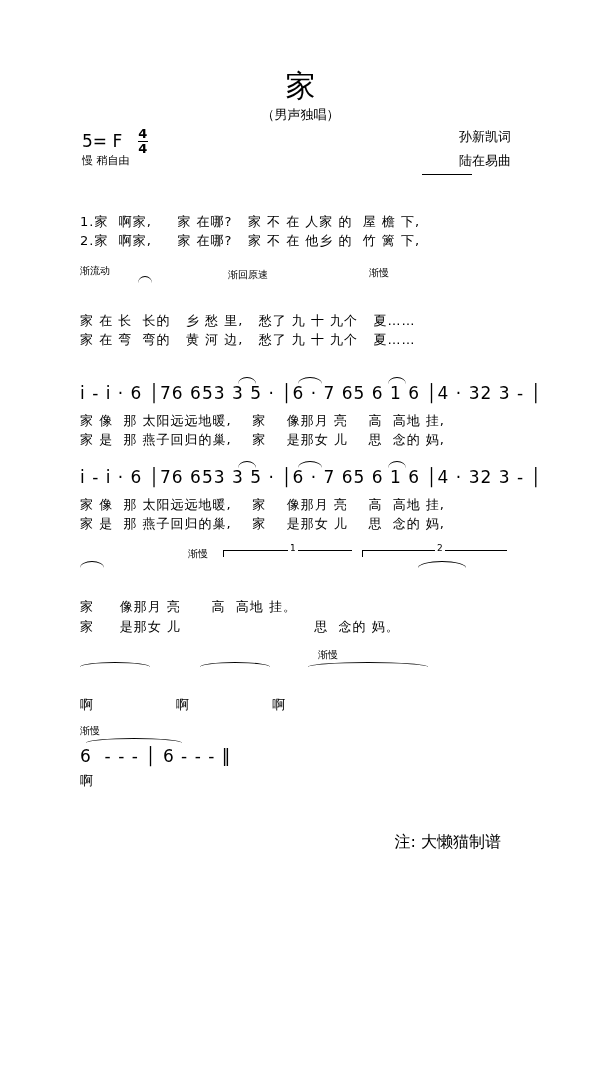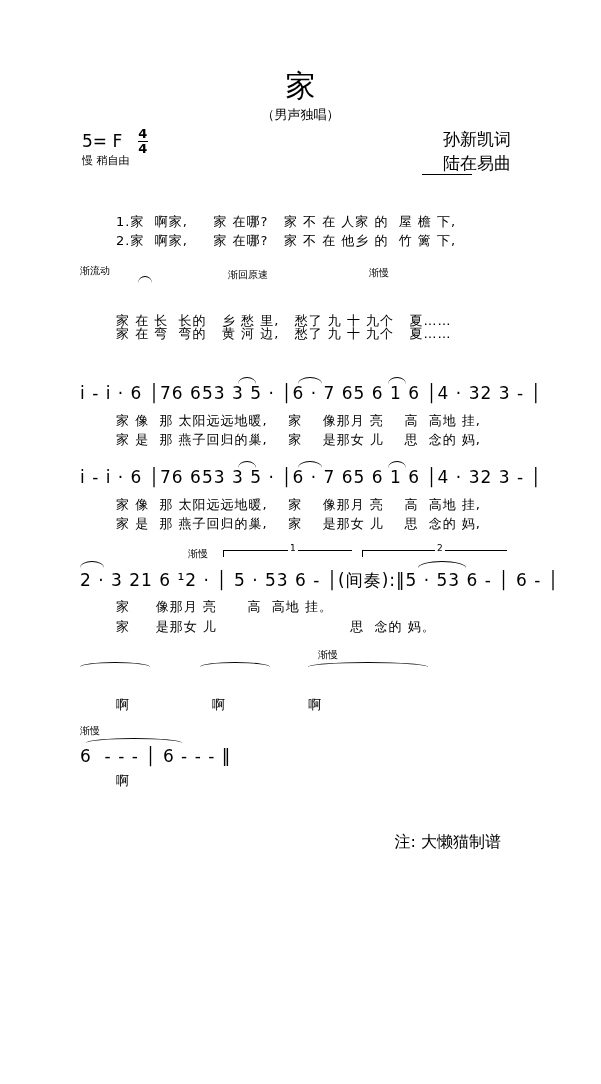--- a/index.html
+++ b/index.html
@@ -6,24 +6,24 @@
   body { width: 601px; height: 1084px; position: relative; overflow: hidden;
          font-family: "DejaVu Sans", "Liberation Sans", sans-serif; color: #000; }
   .abs { position: absolute; }
   .title { left: 0; width: 601px; top: 66px; text-align: center; font-family: "DejaVu Serif", serif; font-size: 30px; }
   .subtitle { left: 0; width: 601px; top: 106px; text-align: center; font-size: 13px; }
   .key { left: 82px; top: 128px; font-size: 17px; }
   .ts { display:inline-block; vertical-align: middle; text-align:center; font-size: 13px; line-height: 12px; margin-left: 10px; font-weight: bold; }
   .ts span { display:block; }
   .ts .bar { border-top: 1px solid #000; width: 10px; margin: 1px auto; }
   .tempo { left: 82px; top: 153px; font-size: 11px; }
-  .credit { right: 90px; font-size: 17px; text-align: right; }
+  .credit { right: 90px; font-size: 13px; text-align: right; }
   .row { position: absolute; left: 80px; width: 432px; }
   .notes { position: absolute; left: 0; font-size: 17px; white-space: pre; letter-spacing: 1px; }
-  .lyr { position: absolute; left: 0; font-size: 13px; white-space: pre; letter-spacing: 1px; margin-left: 36px; }
+  .lyr { position: absolute; left: 0; font-size: 13px; white-space: pre; letter-spacing: 1px; }
   .mark { position: absolute; font-size: 10px; }
   .note-text { font-family: "DejaVu Sans", sans-serif; }
   .footer { right: 100px; top: 832px; font-size: 16px; }
   .slur { position:absolute; border-top:1px solid #000; border-radius: 50% 50% 0 0 / 100% 100% 0 0; height:6px; }
   .volta { position:absolute; border-top:1px solid #000; border-left:1px solid #000; height:6px; font-size:9px; }
   .volta span { position:absolute; top:-8px; left:50%; background:#fff; padding:0 2px; }
 </style>
 </head>
 <body>
 
@@ -47,21 +47,21 @@
   <div class="lyr" style="top:33px">1.家  啊家,     家 在哪?   家 不 在 人家 的  屋 檐 下,</div>
   <div class="lyr" style="top:52px">2.家  啊家,     家 在哪?   家 不 在 他乡 的  竹 篱 下,</div>
 </div>
 
 <div class="row" style="top:262px;height:85px">
   <div class="mark" style="left:0;top:2px">渐流动</div>
   <div class="mark" style="left:148px;top:6px">渐回原速</div>
   <div class="mark" style="left:289px;top:4px">渐慢</div>
   <div class="slur" style="left:58px;top:14px;width:14px"></div>
   <div class="lyr" style="top:50px">家 在 长  长的   乡 愁 里,   愁了 九 十 九个   夏……</div>
-  <div class="lyr" style="top:63px">家 在 弯  弯的   黄 河 边,   愁了 九 十 九个   夏……</div>
+  <div class="lyr" style="top:69px">家 在 弯  弯的   黄 河 边,   愁了 九 十 九个   夏……</div>
 </div>
 
 <div class="row" style="top:375px;height:75px">
   <div class="slur" style="left:158px;top:2px;width:18px"></div>
   <div class="slur" style="left:218px;top:2px;width:24px"></div>
   <div class="slur" style="left:308px;top:2px;width:18px"></div>
   <div class="notes note-text" style="top:8px">i - i · 6 │76 653 3 5 · │6 · 7 65 6 1 6 │4 · 32 3 - │</div>
   <div class="lyr" style="top:37px">家 像  那 太阳远远地暖,    家    像那月 亮    高  高地 挂,</div>
   <div class="lyr" style="top:56px">家 是  那 燕子回归的巢,    家    是那女 儿    思  念的 妈,</div>
 </div>
@@ -78,21 +78,20 @@
 <div class="row" style="top:545px;height:90px">
   <div class="mark" style="left:108px;top:2px">渐慢</div>
   <div class="volta" style="left:143px;top:5px;width:128px">
       <span>1</span>
     </div>
   <div class="volta" style="left:282px;top:5px;width:144px">
       <span>2</span>
     </div>
   <div class="slur" style="left:0;top:16px;width:24px"></div>
   <div class="slur" style="left:338px;top:16px;width:48px"></div>
-  <div class="notes note-text" style="top:24px">2 · 3 21 6 ¹2 · │ 5 · 53 6 - │(间奏):‖5 · 53 6 - │ 6 - │</div>
   <div class="lyr" style="top:53px">家     像那月 亮      高  高地 挂。</div>
   <div class="lyr" style="top:73px">家     是那女 儿                          思  念的 妈。</div>
 </div>
 
 <div class="row" style="top:648px;height:60px">
   <div class="mark" style="left:238px;top:0px">渐慢</div>
   <div class="slur" style="left:0;top:14px;width:70px;height:4px"></div>
   <div class="slur" style="left:120px;top:14px;width:70px;height:4px"></div>
   <div class="slur" style="left:228px;top:14px;width:120px;height:4px"></div>
   <div class="lyr" style="top:48px">啊                啊                啊</div>

